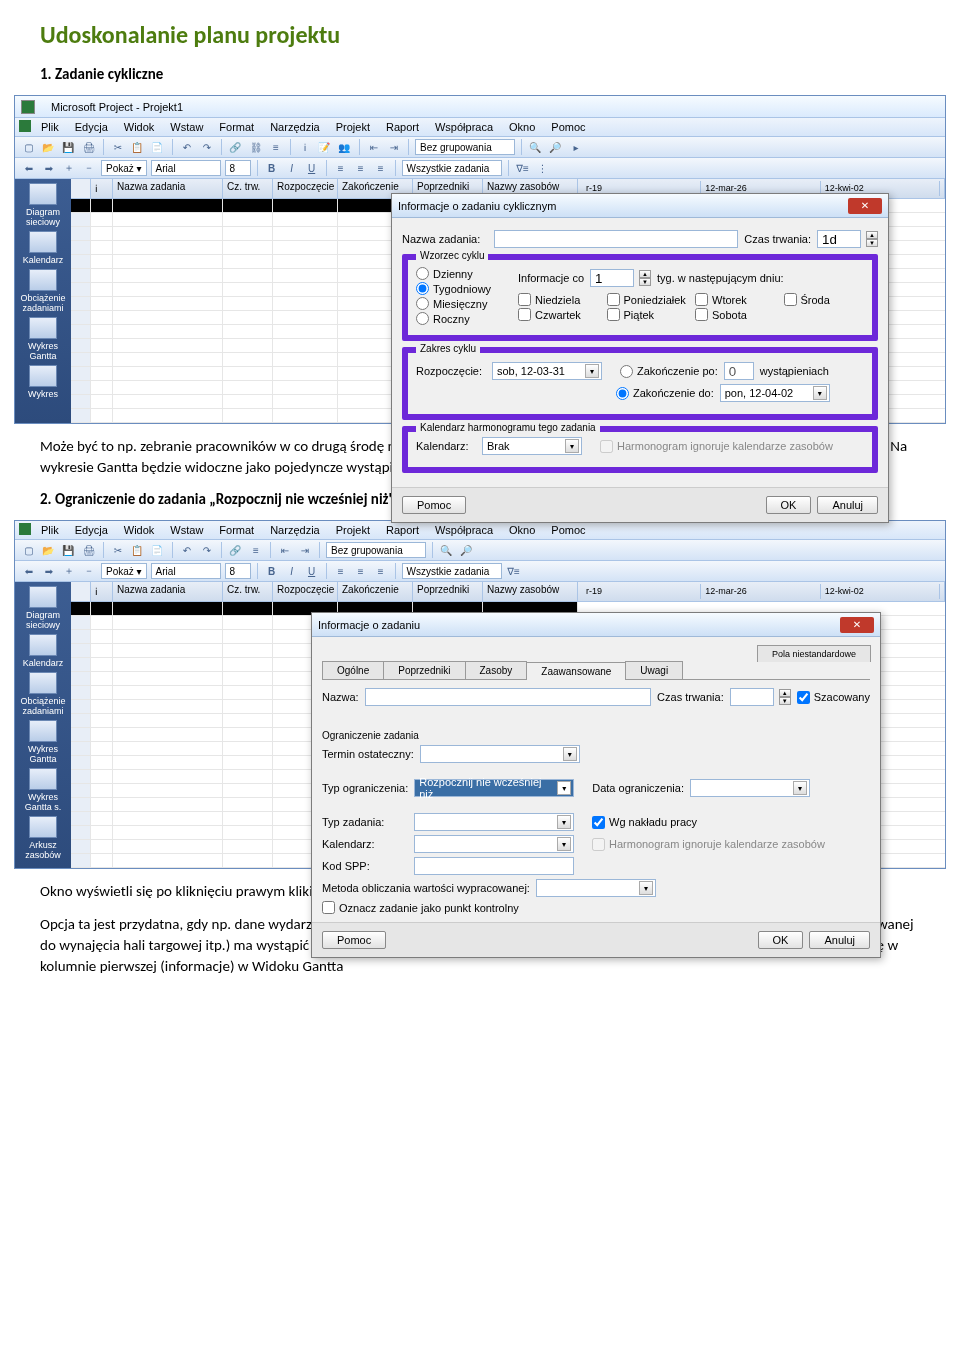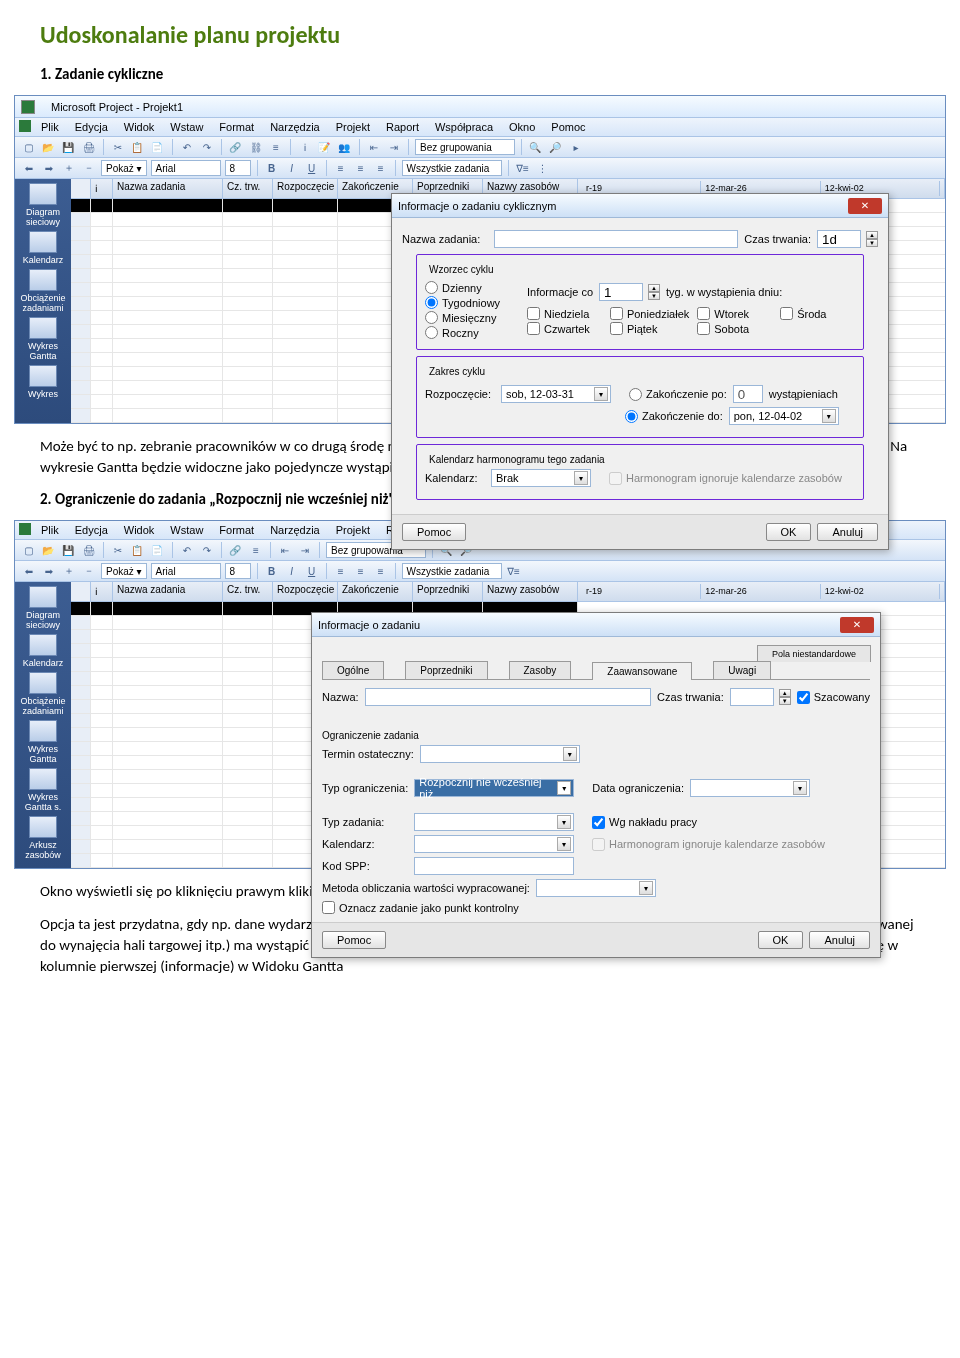--- a/index.html
+++ b/index.html
@@ -40,32 +40,32 @@
   .dialog { position:absolute; left:320px; top:14px; width:498px; background:#f0f0f0; border:1px solid #7c7c7c; box-shadow:2px 2px 8px rgba(0,0,0,.3); font-size:11px; }
   .dialog-titlebar { background:linear-gradient(#f6fbff,#cde0f6); height:24px; display:flex; align-items:center; justify-content:space-between; padding:0 6px; border-bottom:1px solid #9fb9d8; }
   .dialog-close { width:34px; height:16px; background:#c0392b; color:#fff; display:flex; align-items:center; justify-content:center; font-size:10px; border-radius:2px; }
   .dialog-body { padding:8px 10px; }
   .fld-row { display:flex; align-items:center; gap:6px; margin:4px 0; }
   .fld-label { min-width:86px; }
   .fld-input { border:1px solid #9bb7d8; background:#fff; height:18px; padding:0 4px; flex:1; }
   .fld-input-sm { width:44px; flex:none; }
   .fld-stepper { display:flex; flex-direction:column; margin-left:-1px; }
   .fld-stepper span { width:12px; height:8px; border:1px solid #999; background:linear-gradient(#fff,#ddd); font-size:6px; text-align:center; line-height:6px; }
-  .groupbox { border:1px solid #6d28d9; border-radius:2px; padding:20px 8px 8px; margin:6px 14px; position:relative; }
+  .groupbox { border:6px solid #6d28d9; border-radius:2px; padding:1px 8px 8px; margin:6px 0; position:relative; }
   .groupbox-title { position:relative; top:-12px; background:#f0f0f0; padding:0 4px; display:inline-block; font-size:10px; }
   .groupbox-inner { margin-top:-8px; }
   .radio-item { display:flex; align-items:center; gap:4px; margin:2px 0; }
   .radio-item input { margin:0; }
   .check-item { display:flex; align-items:center; gap:4px; }
   .dialog-footer { display:flex; justify-content:space-between; padding:8px 10px; background:#e6e6e6; border-top:1px solid #ccc; }
   .dialog-btn { border:1px solid #888; background:linear-gradient(#fff,#e2e2e2); padding:2px 14px; font-size:11px; border-radius:2px; }
   .combo { border:1px solid #9bb7d8; background:#fff; height:18px; display:flex; align-items:center; justify-content:space-between; padding:0 2px 0 4px; }
   .combo .arrow { width:14px; height:14px; border:1px solid #aaa; background:linear-gradient(#fff,#ddd); display:flex; align-items:center; justify-content:center; font-size:8px; }
   
-  .tabs { display:flex; border-bottom:1px solid #999; margin-bottom:8px;gap:22px; }
+  .tabs { display:flex; border-bottom:1px solid #999; margin-bottom:8px; }
   .tab { padding:3px 14px; border:1px solid #999; border-bottom:none; background:#e6e6e6; font-size:10px; margin-right:-1px; }
   .tab.active { background:#f0f0f0; position:relative; top:1px; }
   .selected-combo { background:#3a6ea5; color:#fff; }
 </style>
 </head>
 <body>
 
 <div class="title-main">Udoskonalanie planu projektu</div>
 <div class="heading-numbered">1. Zadanie cykliczne</div>
 
@@ -380,21 +380,21 @@
                   </label>
               </div>
               <div style="flex:1">
                 <div class="fld-row">
                   <span>Informacje co</span>
                   <input class="fld-input fld-input-sm" value="1" style="">
                   <span class="fld-stepper">
                       <span>▲</span>
                       <span>▼</span>
                     </span>
-                  <span>tyg. w wystąpienia dniu:</span>
+                  <span>tyg. w następującym dniu:</span>
                 </div>
                 <div style="display:grid;grid-template-columns:repeat(4,1fr);gap:2px 8px;margin-top:6px">
                   <label class="check-item">
                       <input type="checkbox" style="">
                       <span>Niedziela</span>
                     </label>
                   <label class="check-item">
                       <input type="checkbox" style="">
                       <span>Poniedziałek</span>
                     </label>

